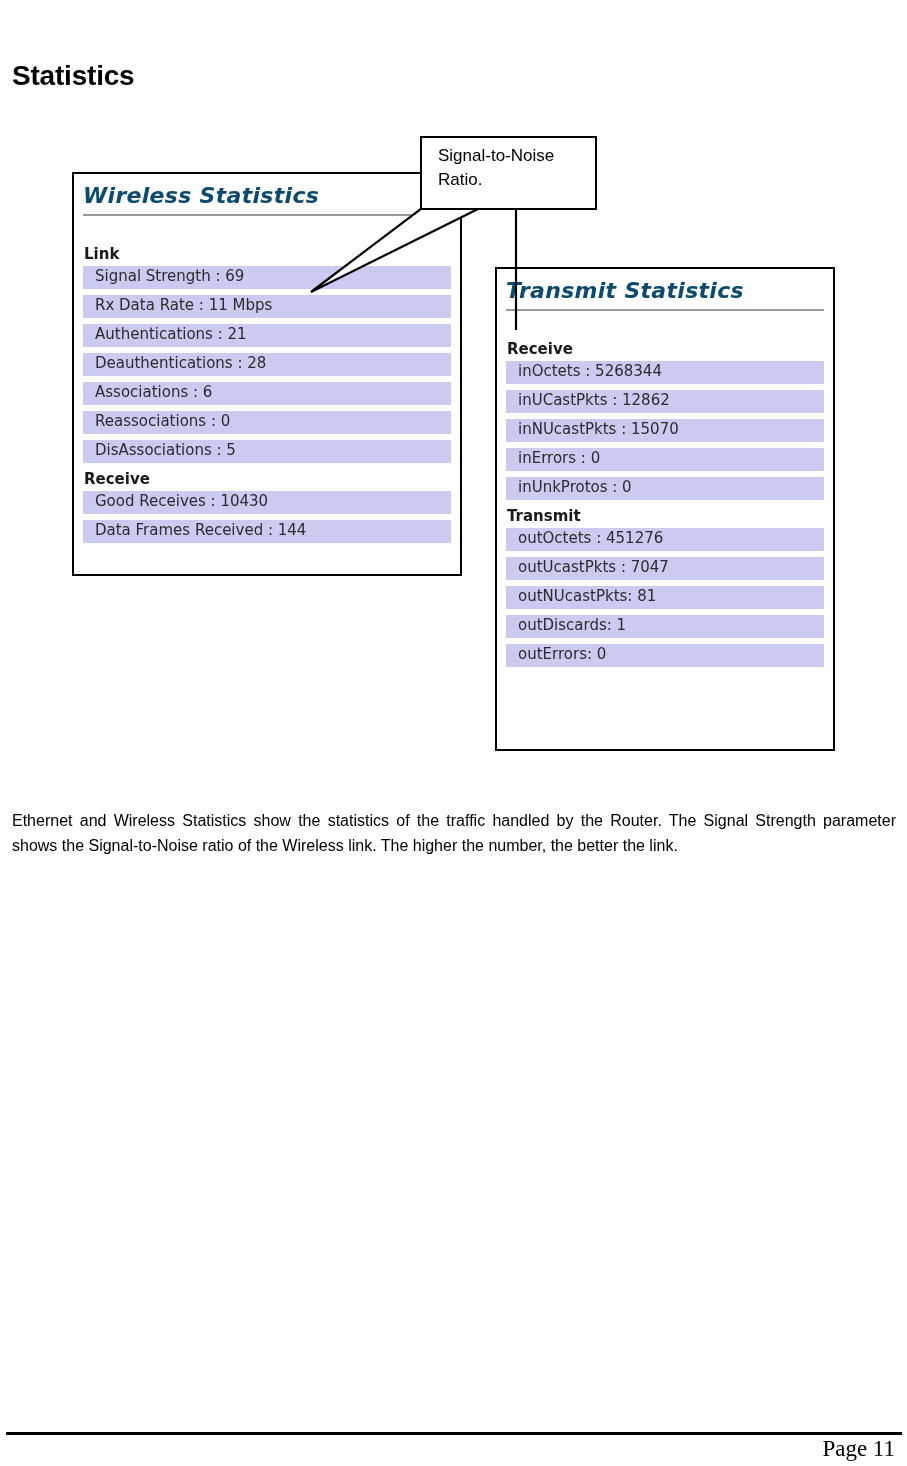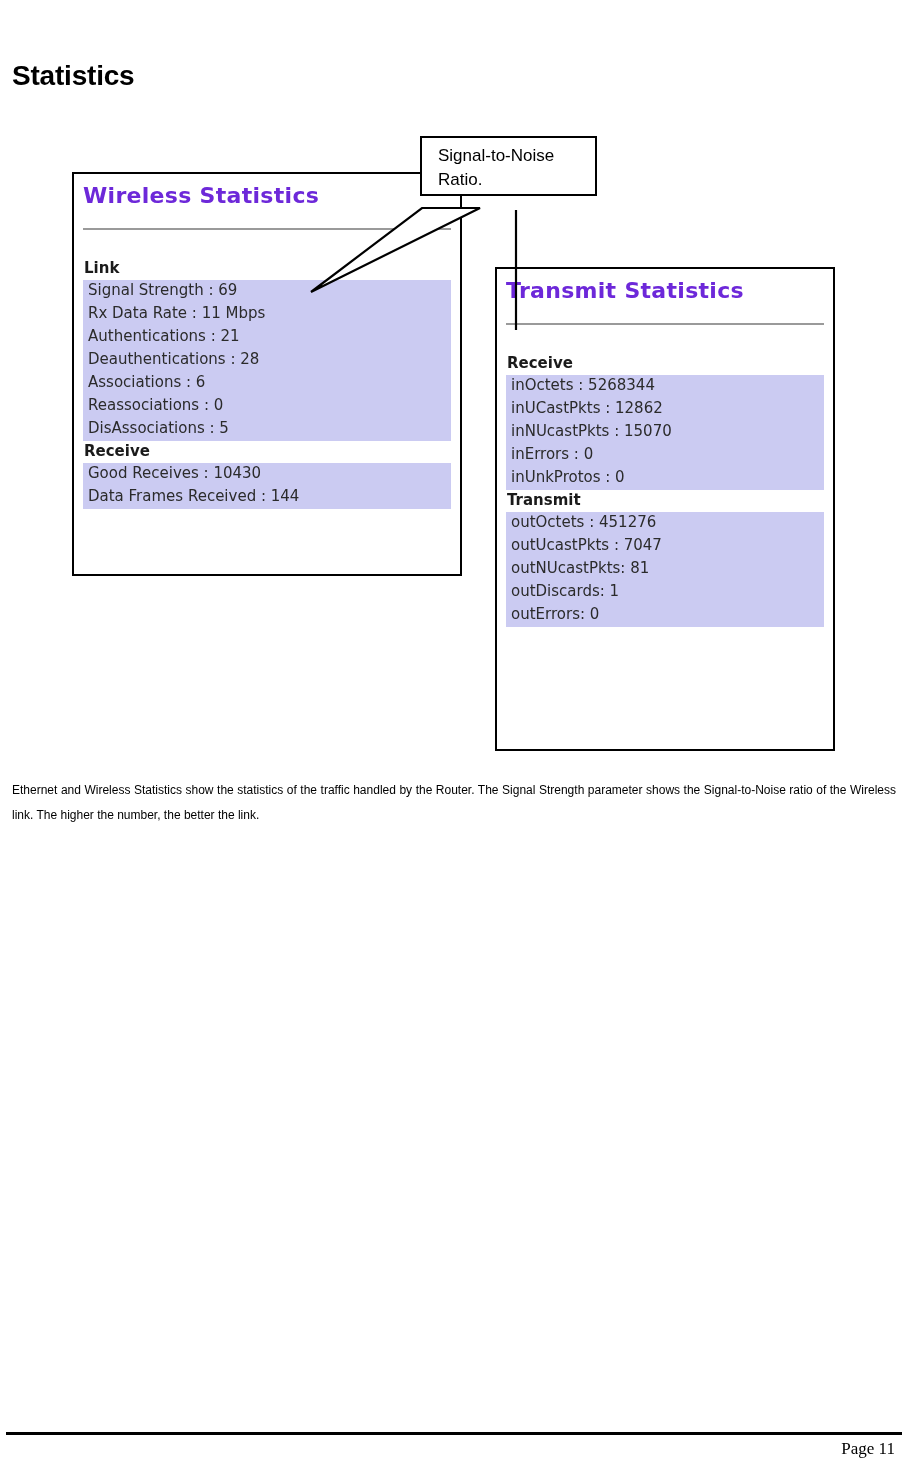--- a/index.html
+++ b/index.html
@@ -60,25 +60,26 @@
   .panel-inner {
     padding: 0 9px;
     box-sizing: border-box;
     width: 100%;
   }
 
   .panel-title {
     font-family: "DejaVu Sans", sans-serif;
     font-size: 22px;
     font-weight: bold;
-    color: #6d28d9;
+    color: #0c4a6e;
     letter-spacing: 0.3px;
     padding-top: 9px;
-    padding-bottom: 20px;
+    padding-bottom: 6px;
     white-space: nowrap;
+    font-style: italic;
   }
   .panel-rule {
     height: 2px;
     background: #9a9a9a;
     margin-bottom: 2px;
   }
   .panel-gap {
     height: 26px;
   }
 
@@ -92,34 +93,34 @@
     white-space: nowrap;
   }
 
   .stat-row {
     background: #cbcbf2;
     font-family: "DejaVu Sans", sans-serif;
     font-size: 15px;
     color: #2b2b2b;
     line-height: 20px;
     height: 23px;
-    margin-bottom: 0;
-    padding-left: 5px;
+    margin-bottom: 6px;
+    padding-left: 12px;
     box-sizing: border-box;
     white-space: nowrap;
     overflow: hidden;
   }
 
   
   .callout-box {
     position: absolute;
     left: 420px;
     top: 136px;
     width: 177px;
-    height: 60px;
+    height: 74px;
     border: 2px solid #000000;
     background: #ffffff;
     box-sizing: border-box;
     z-index: 6;
   }
   .callout-text {
     position: absolute;
     left: 16px;
     top: 6px;
     width: 158px;
@@ -135,43 +136,43 @@
     width: 907px;
     height: 770px;
     z-index: 5;
     pointer-events: none;
   }
 
   
   .body-paragraph {
     position: absolute;
     left: 12px;
-    top: 778px;
+    top: 808px;
     width: 884px;
-    font-size: 12px;
+    font-size: 16px;
     line-height: 25px;
     text-align: justify;
     color: #000000;
   }
 
   
   .footer-rule {
     position: absolute;
     left: 6px;
     top: 1432px;
     width: 896px;
     height: 3px;
     background: #000000;
   }
   .footer-page {
     position: absolute;
     right: 12px;
     top: 1438px;
     font-family: "Liberation Serif", serif;
-    font-size: 17px;
+    font-size: 23px;
     line-height: 22px;
     color: #000000;
   }
 </style>
 </head>
 <body>
 
 <div class="page-heading">Statistics</div>
 
 <div class="figure">

